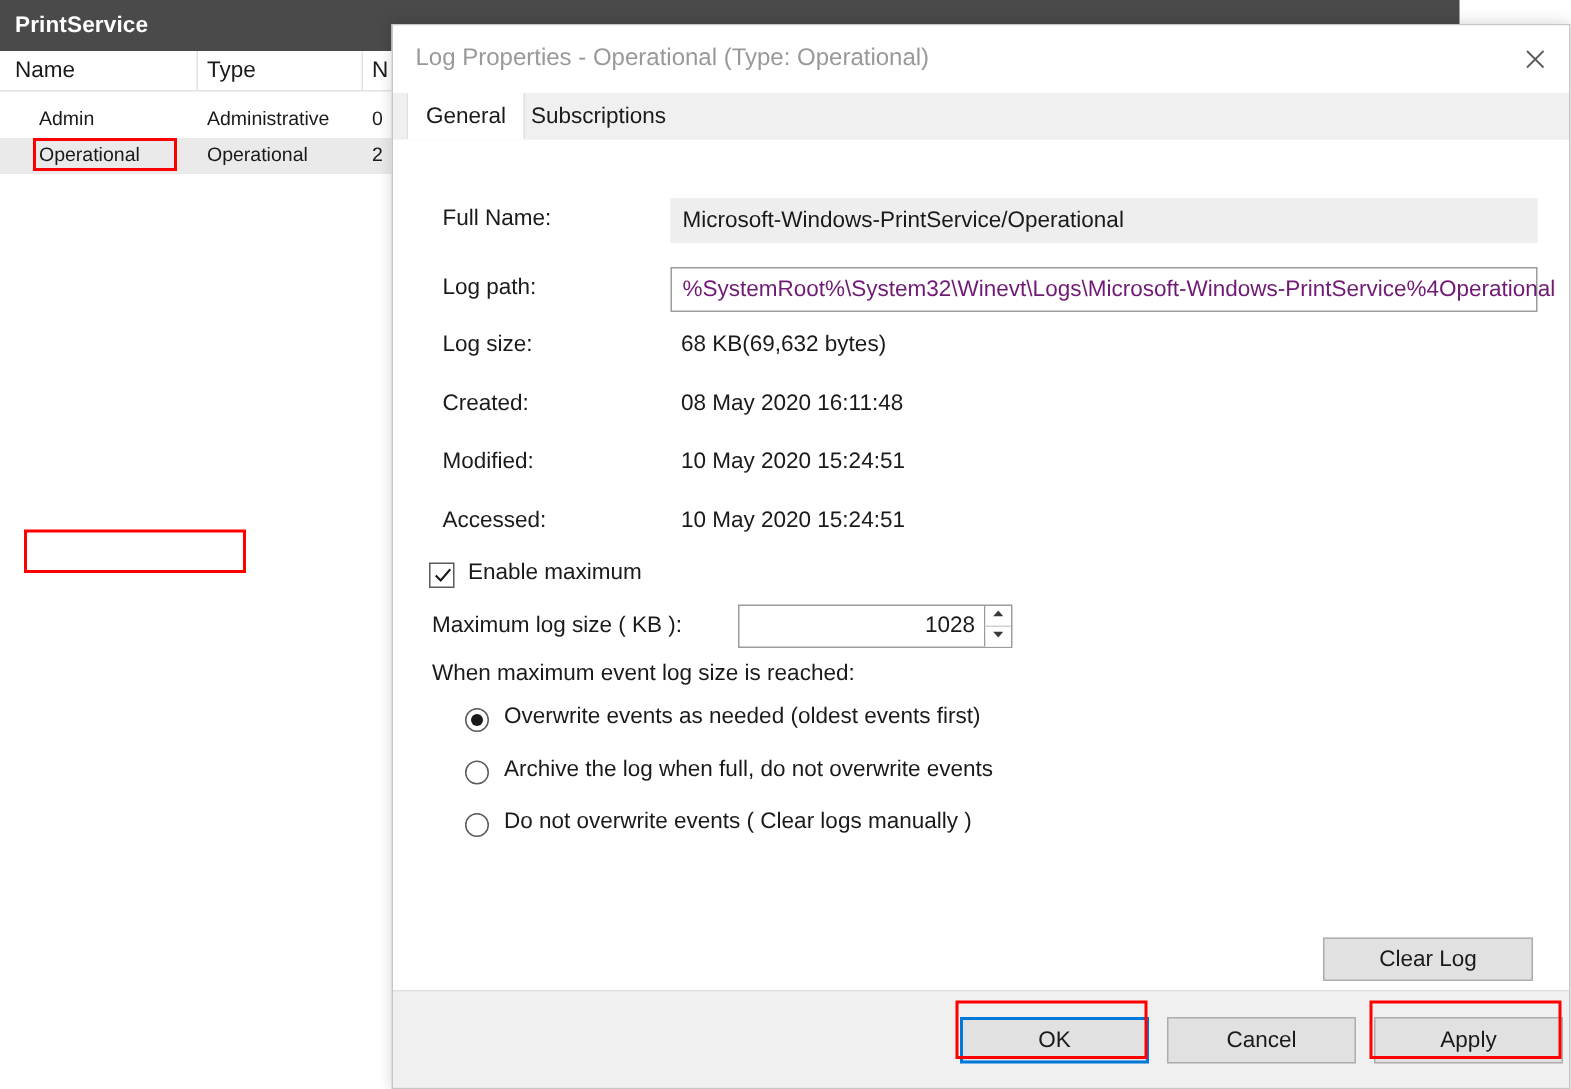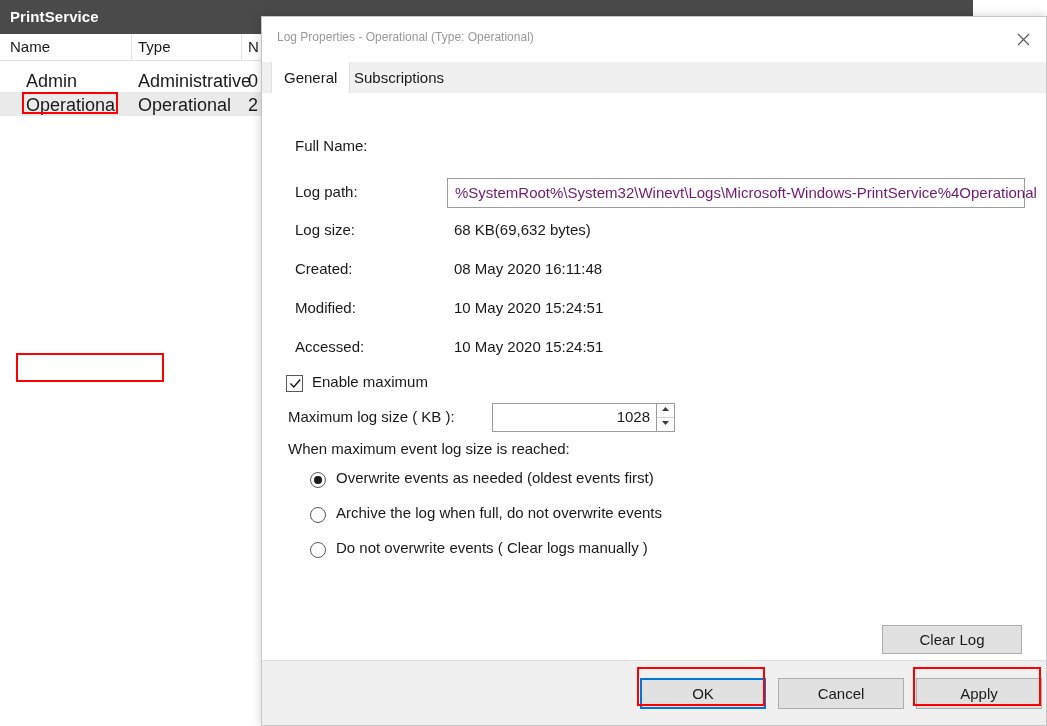--- a/index.html
+++ b/index.html
@@ -72,21 +72,21 @@
   .bg-row {
     position: absolute;
     left: 0;
     width: 262px;
     height: 24px;
   }
   .bg-row.selected { background: #eaeaea; }
   .bg-cell {
     position: absolute;
     top: 3px;
-    font-size: 18px;
+    font-size: 13px;
     color: #1a1a1a;
     white-space: nowrap;
   }
   .bg-cell.c0 { left: 26px; }
   .bg-cell.c1 { left: 138px; }
   .bg-cell.c2 { left: 248px; }
 
   
   #anno-operational {
     position: absolute;
@@ -109,21 +109,21 @@
   }
   #dlg-titlebar {
     position: absolute;
     left: 0; top: 0;
     width: 784px; height: 45px;
     background: #ffffff;
   }
   #dlg-title-text {
     position: absolute;
     left: 15px; top: 13px;
-    font-size: 12px;
+    font-size: 16px;
     color: #999999;
     white-space: nowrap;
   }
   #dlg-close {
     position: absolute;
     right: 0; top: 0;
     width: 46px; height: 45px;
     background: transparent;
     border: none;
     cursor: default;
@@ -420,20 +420,23 @@
   </div>
 
   <div id="tabstrip">
     <div class="tab t0 active">General</div>
     <div class="tab t1">Subscriptions</div>
   </div>
 
   <div id="tabpanel">
 
     <div class="flabel" style="left:33px; top:44px;">Full Name:</div>
+    <div id="fullname-box">
+      <span>Microsoft-Windows-PrintService/Operational</span>
+    </div>
 
     <div class="flabel" style="left:33px; top:90px;">Log path:</div>
     <div id="logpath-box">
       <span>%SystemRoot%\System32\Winevt\Logs\Microsoft-Windows-PrintService%4Operational</span>
     </div>
 
     <div class="flabel" style="left:33px; top:128px;">Log size:</div>
     <div class="fvalue" style="left:192px; top:128px;">68 KB(69,632 bytes)</div>
 
     <div class="flabel" style="left:33px; top:167px;">Created:</div>

